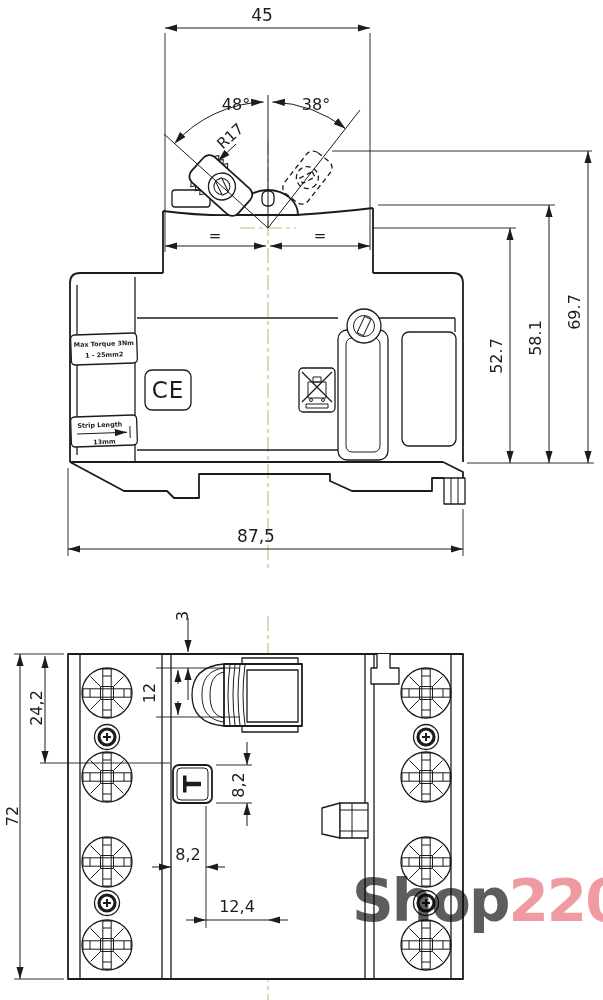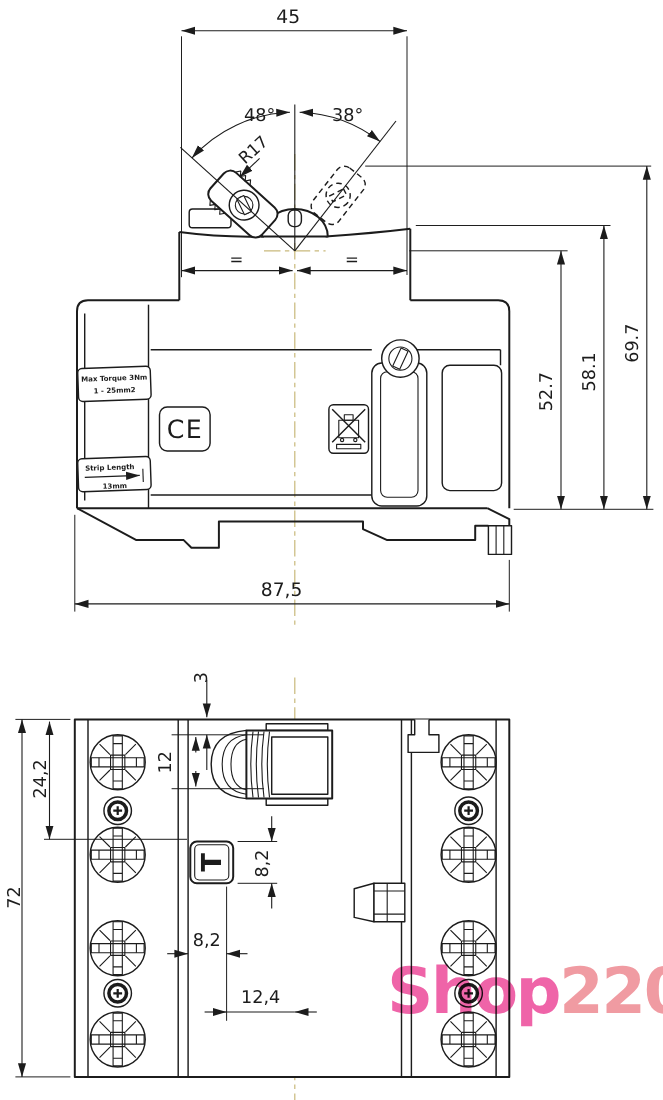--- a/index.html
+++ b/index.html
@@ -20,21 +20,21 @@
   text{fill:#1c1c1c;}
   .t17{font-size:17px;text-anchor:middle;}
   .t16{font-size:16px;text-anchor:middle;}
   .t15{font-size:15px;text-anchor:middle;}
   .t6{font-size:6.4px;font-weight:bold;text-anchor:middle;}
   .tce{font-size:23px;text-anchor:middle;letter-spacing:1px;}
   .tT{font-size:25px;font-weight:bold;text-anchor:middle;}
   .watermark{position:absolute;left:352px;top:872px;font-size:58px;font-weight:bold;
              letter-spacing:-2px;line-height:1;mix-blend-mode:multiply;opacity:.85;
              pointer-events:none;white-space:nowrap;}
-  .wm-light{color:#ec4899;}
+  .wm-light{color:#404040;}
   .wm-dark{color:#ee8a92;}
 </style>
 </head>
 <body>
 
 <div class="canvas">
 <svg width="603" height="1000" viewBox="0 0 603 1000">
   <defs>
     <marker id="arr" viewBox="0 0 12 8" refX="11.5" refY="4" markerWidth="13" markerHeight="9" orient="auto-start-reverse">
       <path d="M0,0.6 L11.5,4 L0,7.4 Z" fill="#1c1c1c"></path>

